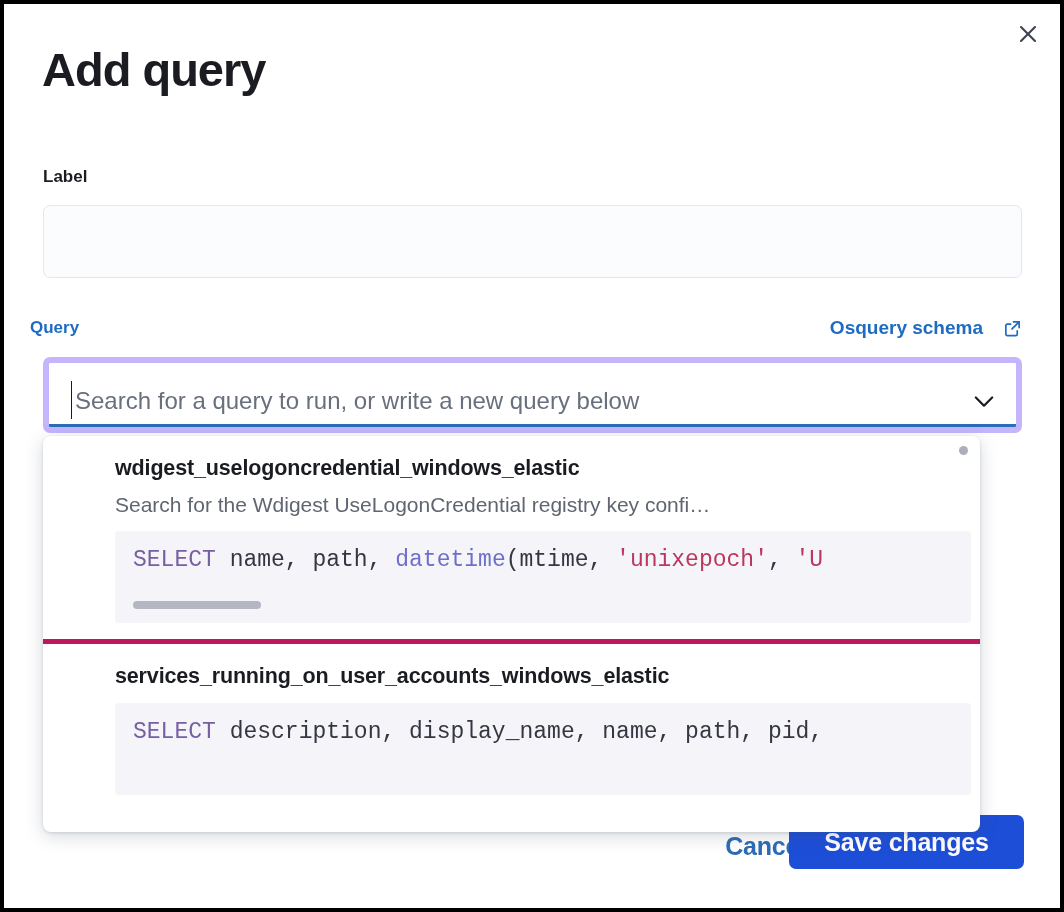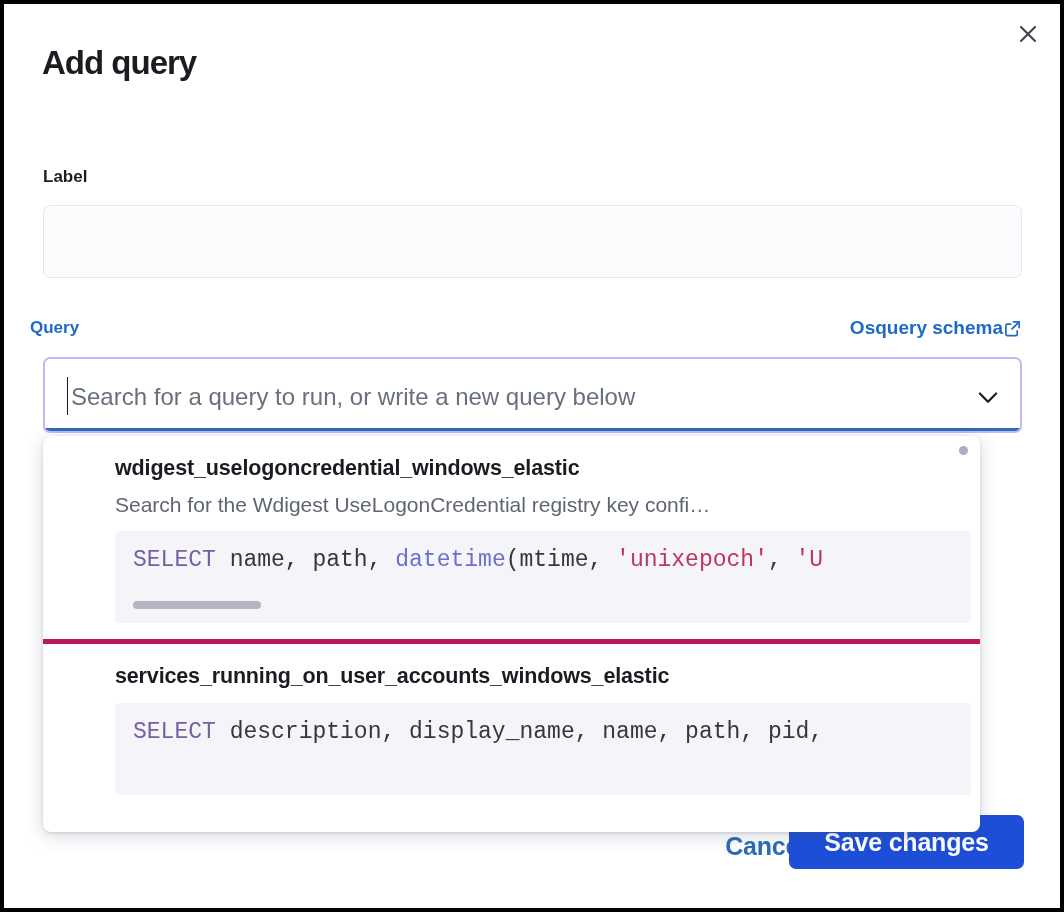--- a/index.html
+++ b/index.html
@@ -27,21 +27,21 @@
     display: flex; align-items: center; justify-content: center;
     border: none; background: transparent;
     cursor: pointer; padding: 0;
   }
   .close-btn svg { display: block; }
 
   
   .modal-title {
     position: absolute;
     left: 38px; top: 42px;
-    font-size: 33px;
+    font-size: 47px;
     font-weight: 700;
     letter-spacing: -1.0px;
     color: #1A1C21;
     line-height: 1.0;
     margin: 0;
     white-space: nowrap;
   }
 
   
   .field-label {
@@ -70,37 +70,37 @@
   
   #query-label {
     left: 26px; top: 314px;
     color: #1E6BC4;
     font-size: 17px;
     font-weight: 700;
   }
   .schema-link {
     position: absolute;
     right: 38px; top: 313px;
-    display: flex; align-items: center; gap: 0;
+    display: flex; align-items: center; gap: 20px;
     color: #1E6BC4;
     font-size: 19px;
     font-weight: 700;
     text-decoration: none;
     white-space: nowrap;
     cursor: pointer;
   }
   .schema-link svg { display: block; margin-top: 1px; }
 
   
   .combobox {
     position: absolute;
     left: 39px; top: 353px;
     width: 979px; height: 76px;
     background: #FFFFFF;
-    border: 2px solid #c4b5fd;
+    border: 6px solid #c4b5fd;
     border-radius: 7px;
     overflow: hidden;
   }
   .combobox::after {
     content: "";
     position: absolute;
     left: 0; right: 0; bottom: 0;
     height: 3px;
     background: #2A6DB8;
   }

